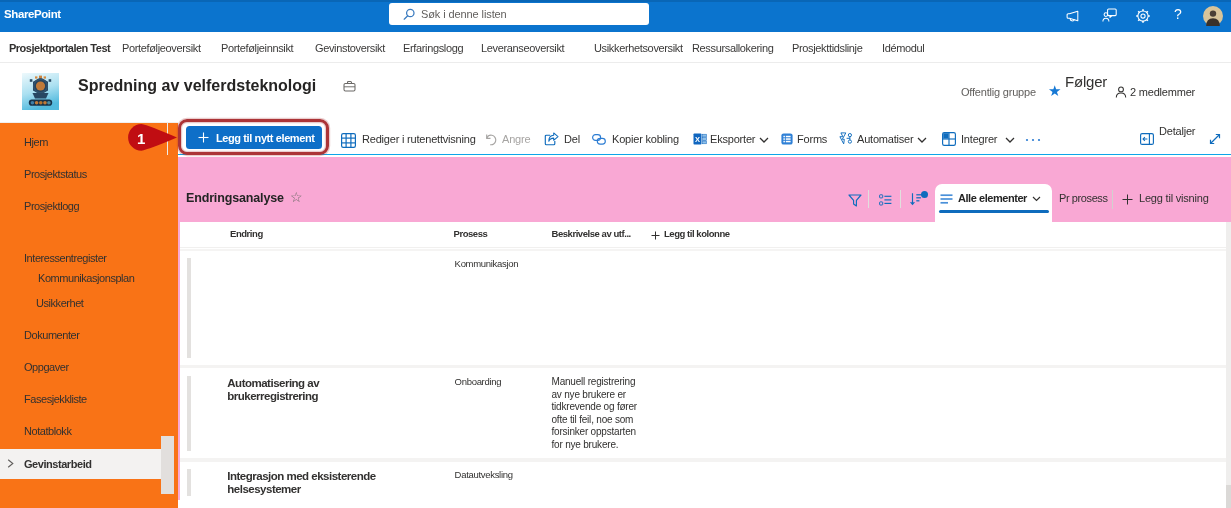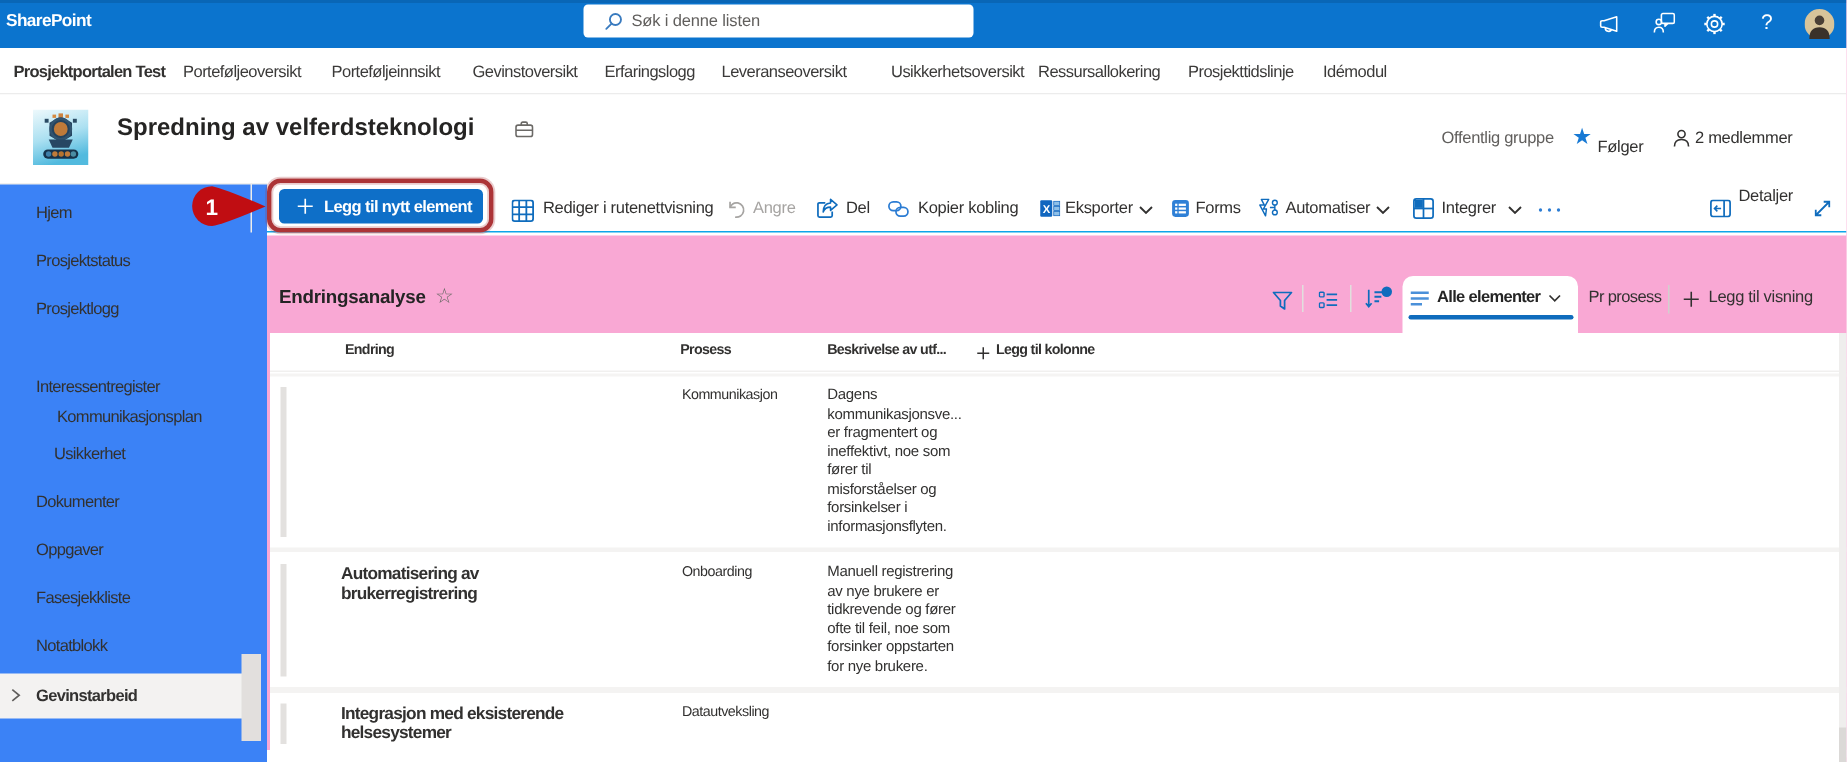--- a/index.html
+++ b/index.html
@@ -99,29 +99,29 @@
     <circle cx="26.9" cy="29.7" r="1.8" fill="#4a8ca3"></circle>
   </svg>
   <div class="abs" style="left:78px;top:14px;font-size:16px;font-weight:bold;letter-spacing:0px;color:#252423;">Spredning av velferdsteknologi</div>
   <svg class="abs" style="left:343px;top:17px;" width="13" height="12" viewBox="0 0 13 12">
     <rect x="1" y="3.4" width="11" height="7.6" rx="1.4" fill="none" stroke="#6b6966" stroke-width="1.05"></rect>
     <path d="M4.5 3.4 V2.4 Q4.5 1.4 5.5 1.4 L7.5 1.4 Q8.5 1.4 8.5 2.4 V3.4" fill="none" stroke="#6b6966" stroke-width="1.05"></path>
     <line x1="1" y1="6.8" x2="12" y2="6.8" stroke="#6b6966" stroke-width="0.95"></line>
   </svg>
   <div class="abs" style="left:961px;top:23px;font-size:11px;letter-spacing:-0.2px;color:#605e5c;">Offentlig gruppe</div>
   <div class="abs" style="left:1048px;top:19px;font-size:15px;color:#1779d4;">★</div>
-  <div class="abs" style="left:1065px;top:29px;font-size:11px;letter-spacing:-0.2px;color:#323130;">Følger</div>
+  <div class="abs" style="left:1065px;top:10px;font-size:15px;letter-spacing:-0.2px;color:#323130;">Følger</div>
   <svg class="abs" style="left:1115px;top:23px;" width="12" height="12" viewBox="0 0 12 12">
     <circle cx="6" cy="3.4" r="2.4" fill="none" stroke="#323130" stroke-width="1.05"></circle>
     <path d="M1.3 11.6 Q1.3 7 6 7 Q10.7 7 10.7 11.6" fill="none" stroke="#323130" stroke-width="1.05"></path>
   </svg>
   <div class="abs" style="left:1130px;top:23px;font-size:11px;letter-spacing:-0.2px;color:#323130;">2 medlemmer</div>
 </div>
 
-<div class="abs" style="left:0;top:122px;width:178px;height:386px;background:#3b82f6;font-size:11px;letter-spacing:-0.45px;color:#323130;">
+<div class="abs" style="left:0;top:122px;width:178px;height:386px;background:#f97316;font-size:11px;letter-spacing:-0.45px;color:#323130;">
   <div class="abs" style="left:24px;top:14px;">Hjem</div>
   <div class="abs" style="left:24px;top:46px;">Prosjektstatus</div>
   <div class="abs" style="left:24px;top:78px;">Prosjektlogg</div>
   <div class="abs" style="left:24px;top:110px;margin-top:20px;">Interessentregister</div>
   <div class="abs" style="left:24px;top:150px;padding-left:14px;">Kommunikasjonsplan</div>
   <div class="abs" style="left:36px;top:175px;">Usikkerhet</div>
   <div class="abs" style="left:24px;top:207px;">Dokumenter</div>
   <div class="abs" style="left:24px;top:239px;">Oppgaver</div>
   <div class="abs" style="left:24px;top:271px;">Fasesjekkliste</div>
   <div class="abs" style="left:24px;top:303px;">Notatblokk</div>
@@ -287,21 +287,20 @@
     <line x1="0.5" y1="4.5" x2="8.5" y2="4.5" stroke="#323130" stroke-width="1"></line>
   </svg>
   <div class="abs" style="left:486px;top:71px;font-size:9.5px;font-weight:bold;letter-spacing:-0.45px;">Legg til kolonne</div>
 
   <div class="abs" style="left:2px;top:91.5px;width:1051px;height:2.5px;background:#f5f4f3;"></div>
   <div class="abs" style="left:2px;top:207.5px;width:1051px;height:3.8px;background:#f4f3f2;"></div>
   <div class="abs" style="left:2px;top:300.5px;width:1051px;height:4px;background:#f4f3f2;"></div>
 
   <div class="abs" style="left:9px;top:100.5px;width:4px;height:100px;background:#e3e1df;"></div>
   <div class="abs" style="left:276.6px;top:100.7px;font-size:9.5px;letter-spacing:-0.3px;">Kommunikasjon</div>
-  <div class="abs" style="left:373.5px;top:101px;font-size:10px;letter-spacing:-0.2px;line-height:12.5px;">Dagens<br>kommunikasjonsve...<br>er fragmentert og<br>ineffektivt, noe som<br>fører til<br>misforståelser og<br>forsinkelser i<br>informasjonsflyten.</div>
 
   <div class="abs" style="left:9px;top:218.5px;width:4px;height:75px;background:#e3e1df;"></div>
   <div class="abs" style="left:49.3px;top:219.9px;font-size:11.5px;font-weight:bold;letter-spacing:-0.5px;line-height:13.5px;">Automatisering av<br>brukerregistrering</div>
   <div class="abs" style="left:276.6px;top:219.4px;font-size:9.5px;letter-spacing:-0.3px;">Onboarding</div>
   <div class="abs" style="left:373.5px;top:219px;font-size:10px;letter-spacing:-0.2px;line-height:12.5px;">Manuell registrering<br>av nye brukere er<br>tidkrevende og fører<br>ofte til feil, noe som<br>forsinker oppstarten<br>for nye brukere.</div>
 
   <div class="abs" style="left:9px;top:311.5px;width:4px;height:27px;background:#e3e1df;"></div>
   <div class="abs" style="left:49.3px;top:312.9px;font-size:11.5px;font-weight:bold;letter-spacing:-0.5px;line-height:13.5px;">Integrasjon med eksisterende<br>helsesystemer</div>
   <div class="abs" style="left:276.6px;top:312.2px;font-size:9.5px;letter-spacing:-0.3px;">Datautveksling</div>
 

